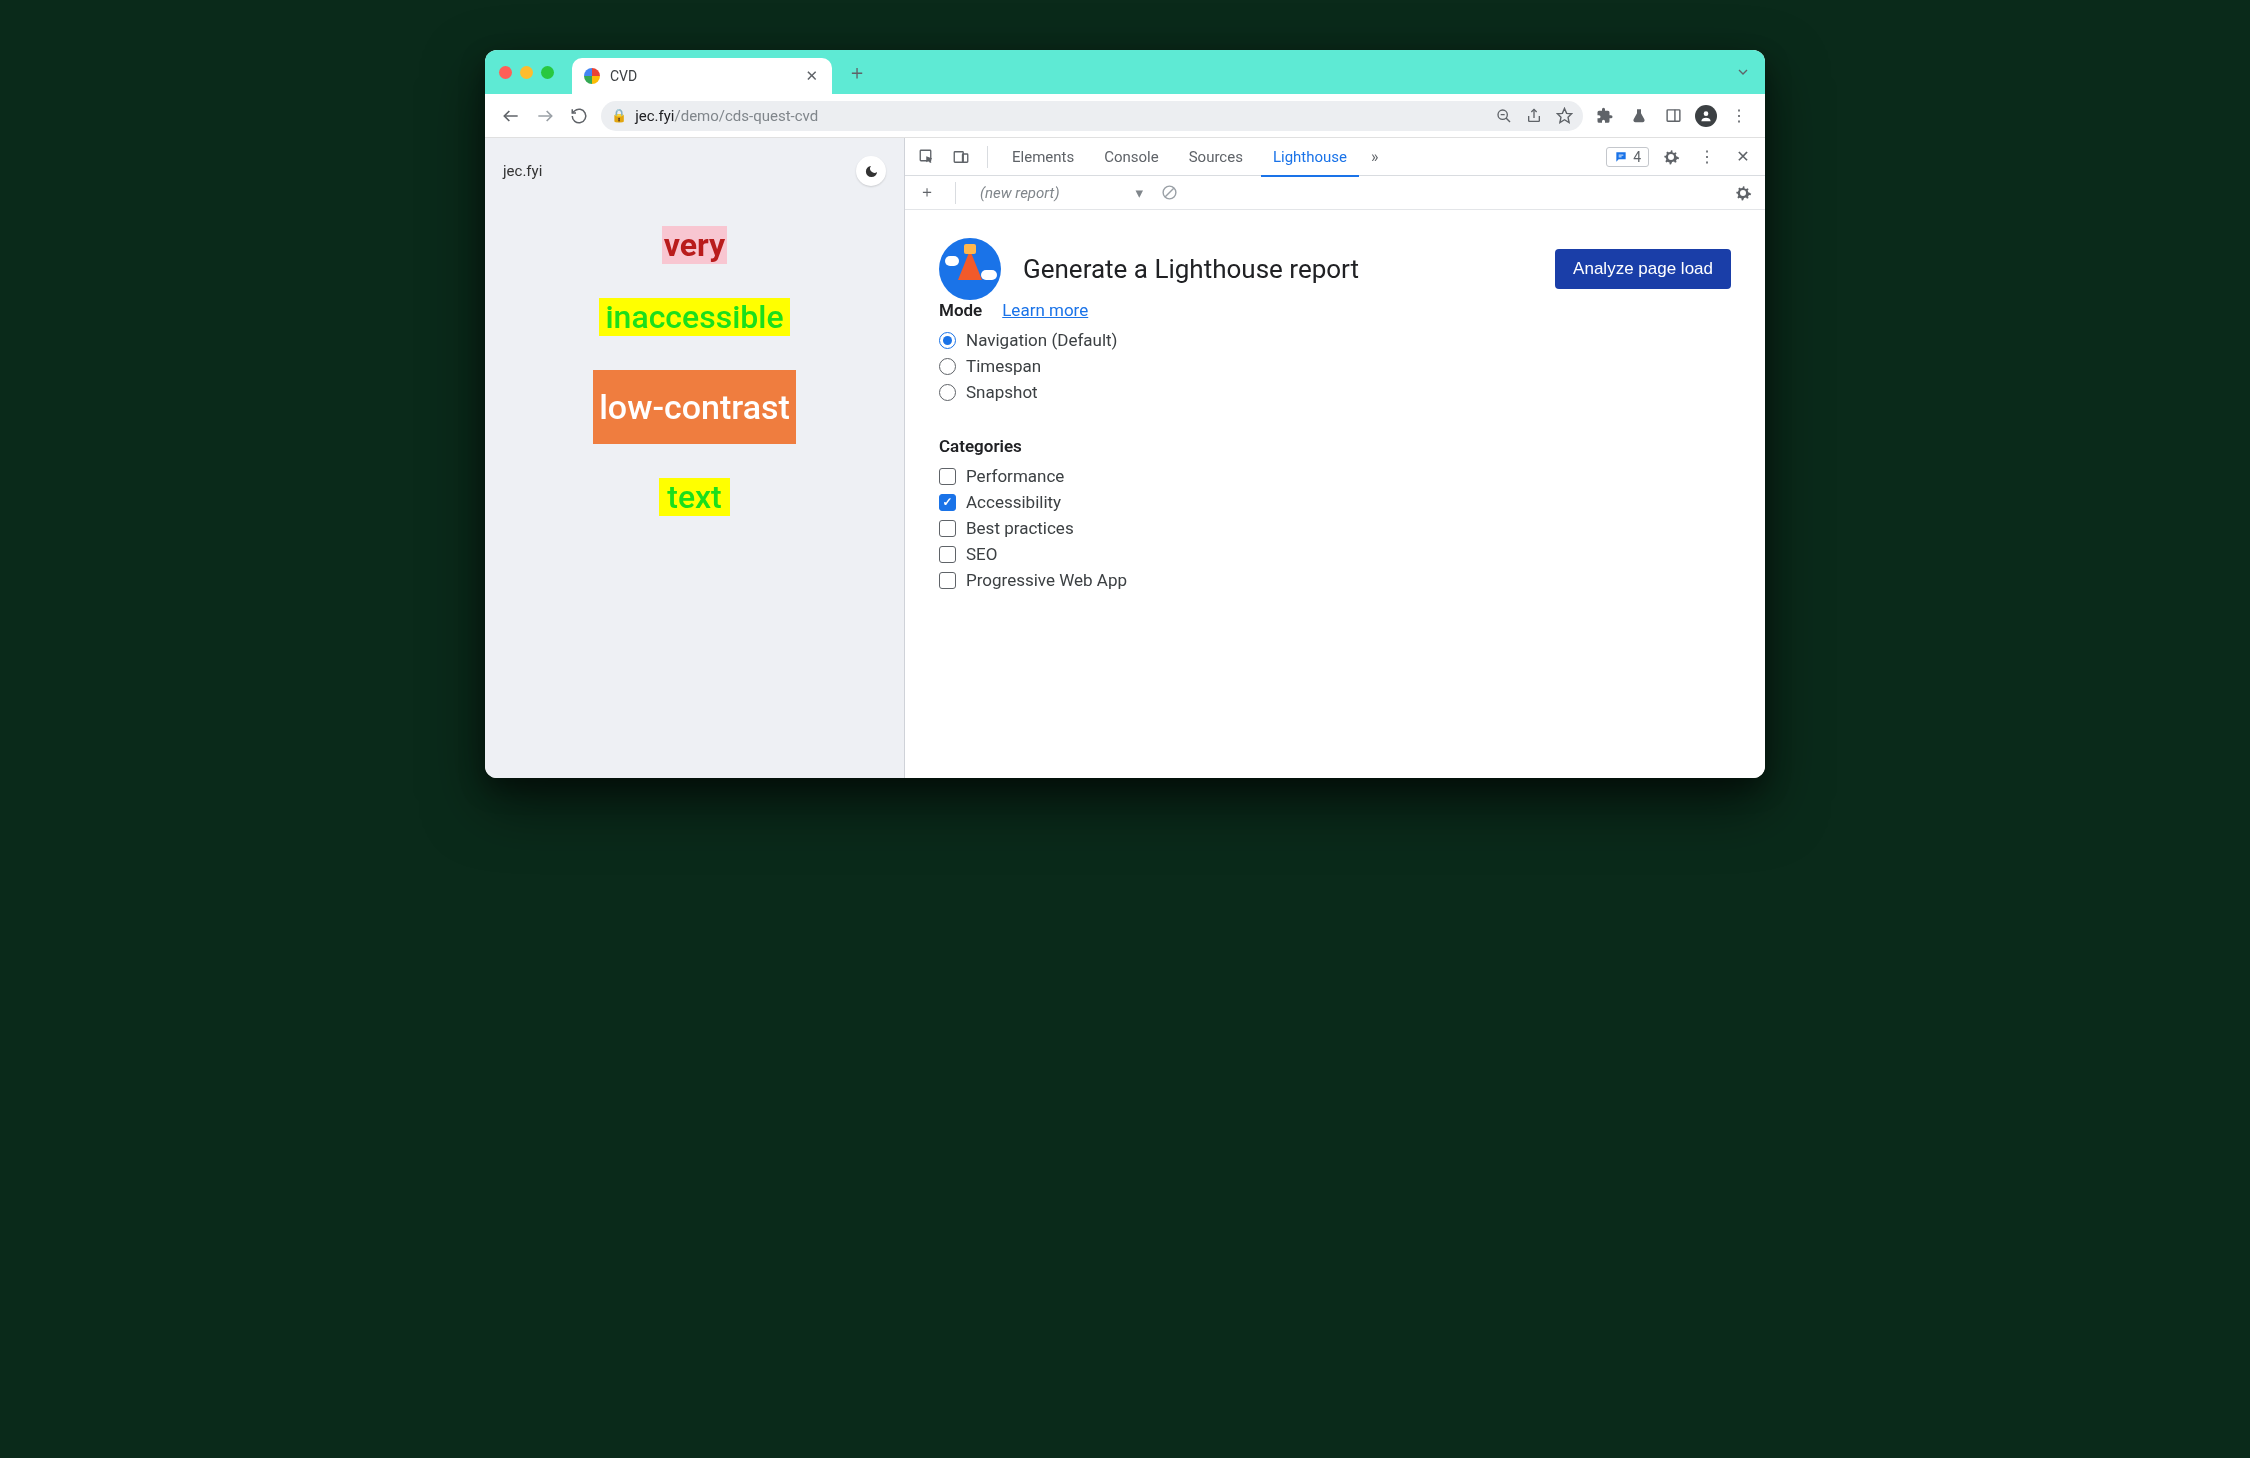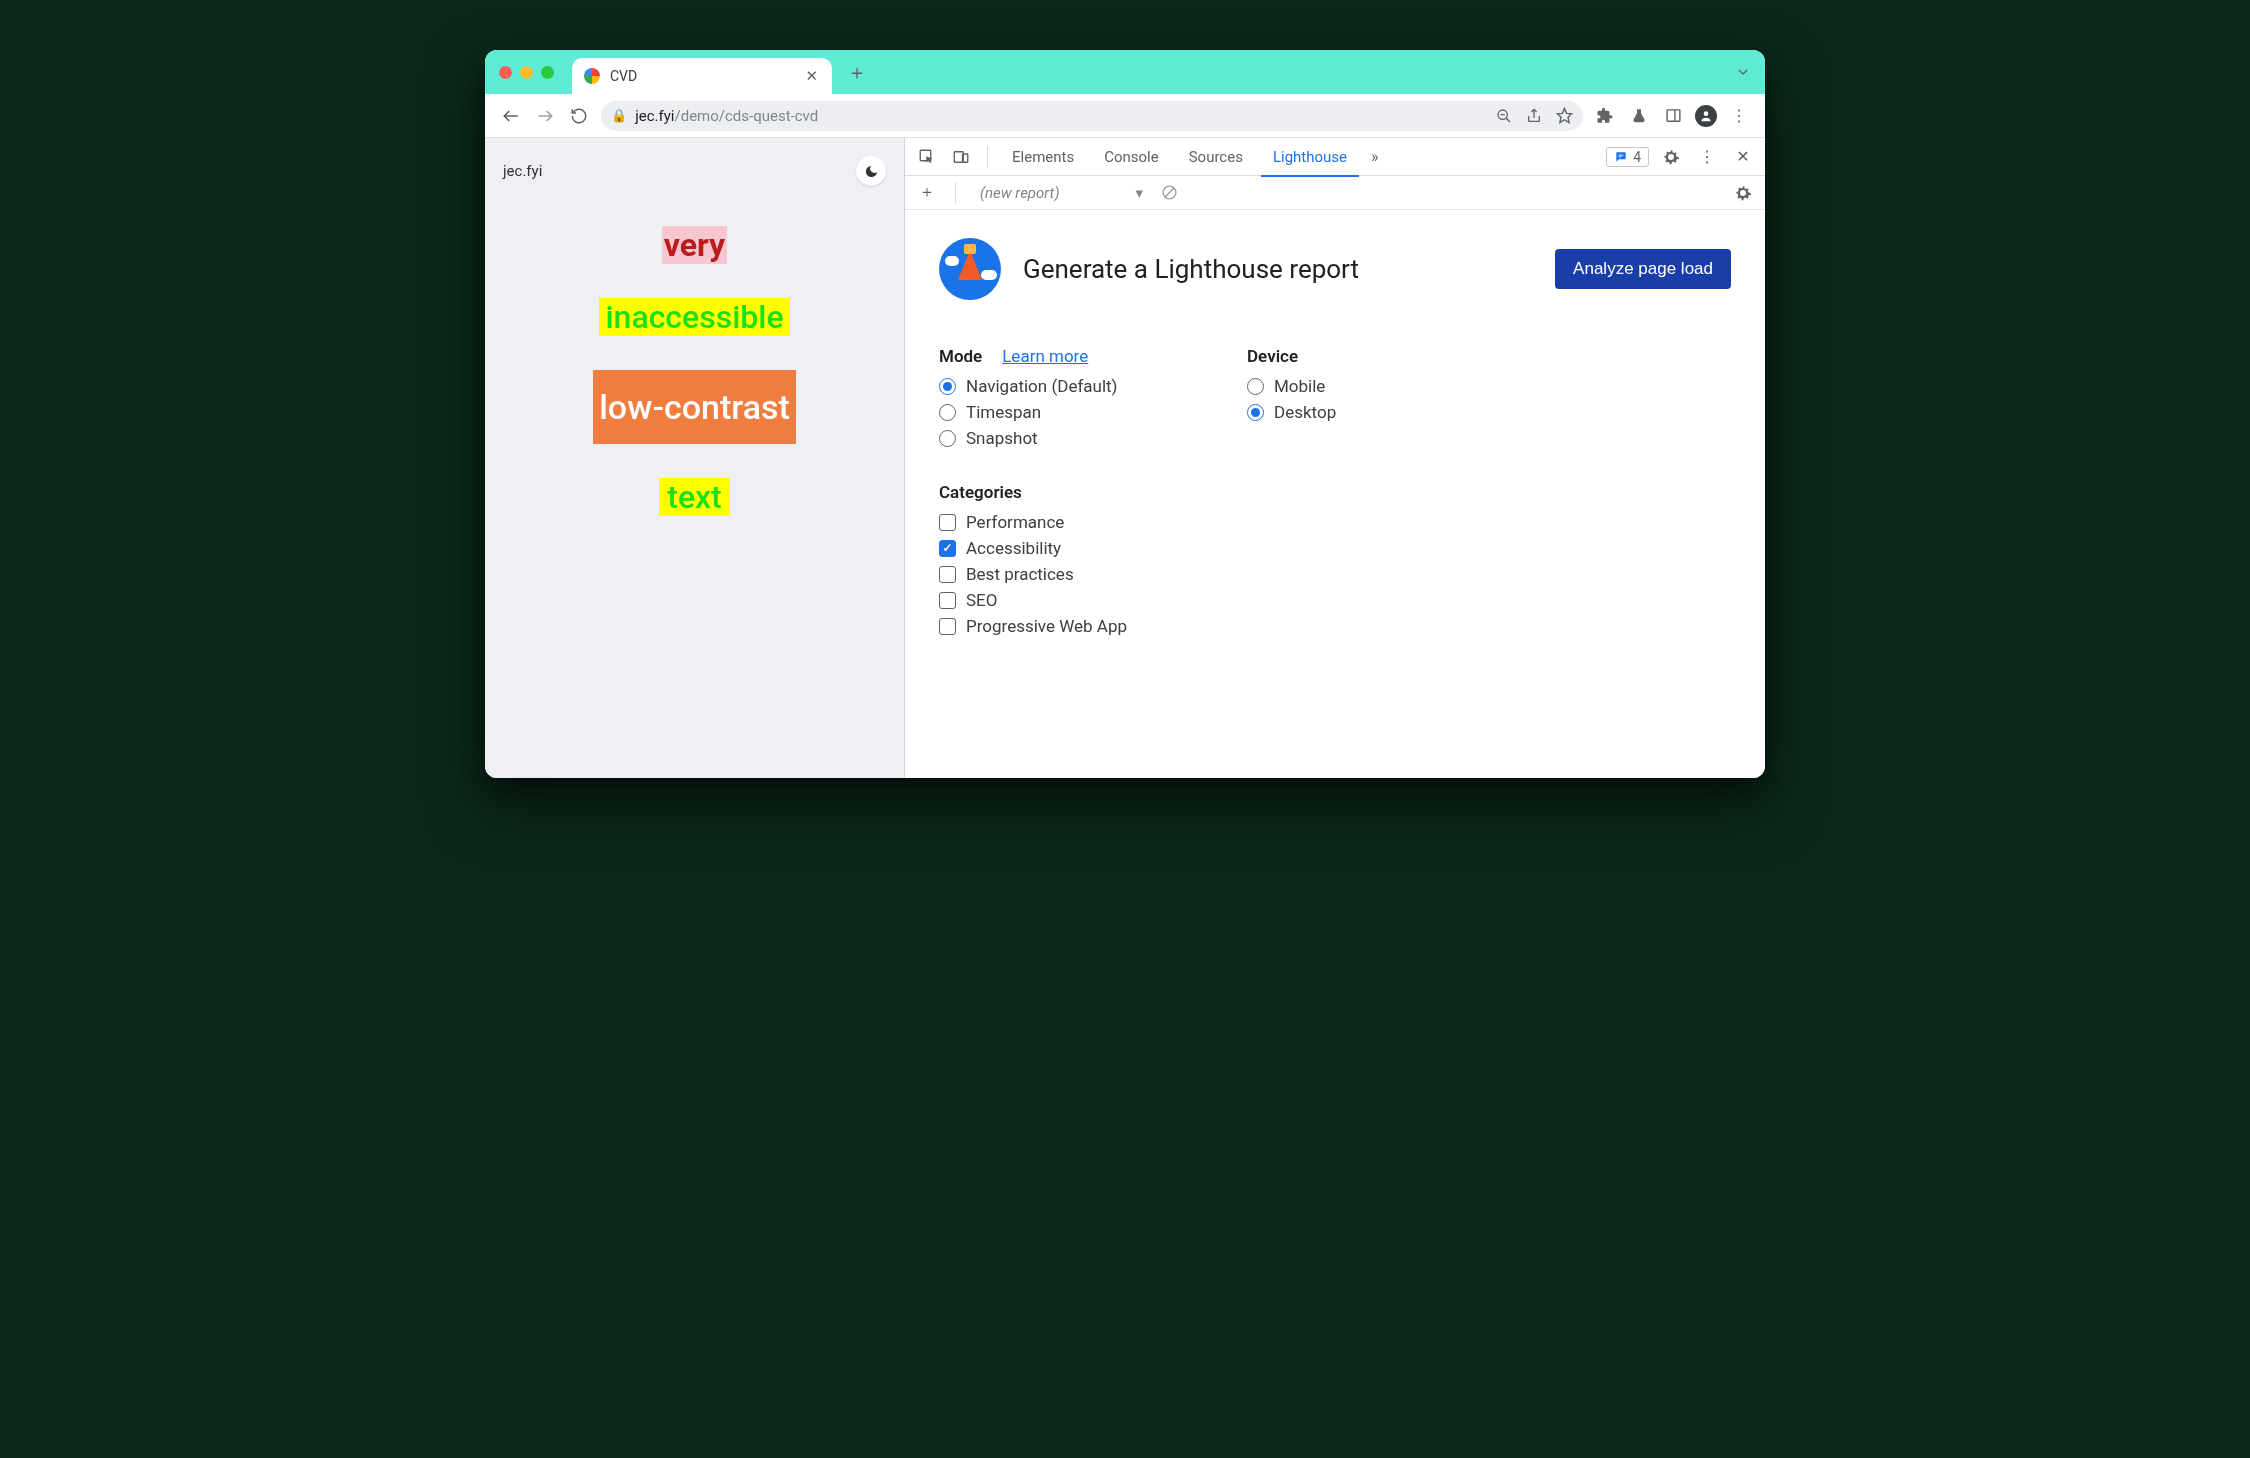--- a/index.html
+++ b/index.html
@@ -136,21 +136,21 @@
     content:""; position:absolute; left:50%; top:6px; transform:translateX(-50%);
     width:12px; height:10px; background:#ffb74d; border-radius:2px;
   }
   .lh-cloud1 { position:absolute; width:14px; height:10px; background:#fff; border-radius:6px; top:18px; left:6px; }
   .lh-cloud2 { position:absolute; width:16px; height:10px; background:#fff; border-radius:6px; top:32px; right:4px; }
   .lh-title { font-size:26px; font-weight:400; color:#202124; }
   .lh-btn {
     margin-left:auto; background:#1a3ea8; color:#fff; border:none;
     padding:10px 18px; font-size:17px; border-radius:4px; font-weight:500;
   }
-  .lh-cols { display:flex; gap:120px; margin-top:46px; }
+  .lh-cols { display:flex; gap:73px; }
   .lh-col h3 { font-size:17px; font-weight:600; margin-bottom:10px; display:flex; gap:20px; align-items:baseline;}
   .lh-col a { color:#1a73e8; text-decoration:underline; font-weight:400; }
   .opt { display:flex; align-items:center; gap:10px; font-size:17px; color:#3c4043; margin:6px 0; }
   .radio {
     width:17px; height:17px; border:1.5px solid #5f6368; border-radius:50%;
     display:inline-flex; align-items:center; justify-content:center; flex-shrink:0;
   }
   .radio.checked { border-color:#1a73e8; }
   .radio.checked::after { content:""; width:9px; height:9px; background:#1a73e8; border-radius:50%; }
   .check {
@@ -384,31 +384,18 @@
                   <span class="check"></span>
                   <span>SEO</span>
                 </label>
               <label class="opt">
                   <span class="check"></span>
                   <span>Progressive Web App</span>
                 </label>
             </div>
           </div>
 
-          <div class="lh-col">
-            <h3>
-                <span>Device</span>
-              </h3>
-            <label class="opt">
-                <span class="radio"></span>
-                <span>Mobile</span>
-              </label>
-            <label class="opt">
-                <span class="radio checked"></span>
-                <span>Desktop</span>
-              </label>
-          </div>
         </div>
       </div>
     </div>
 
   </div>
 </div>
 
 </body></html>

